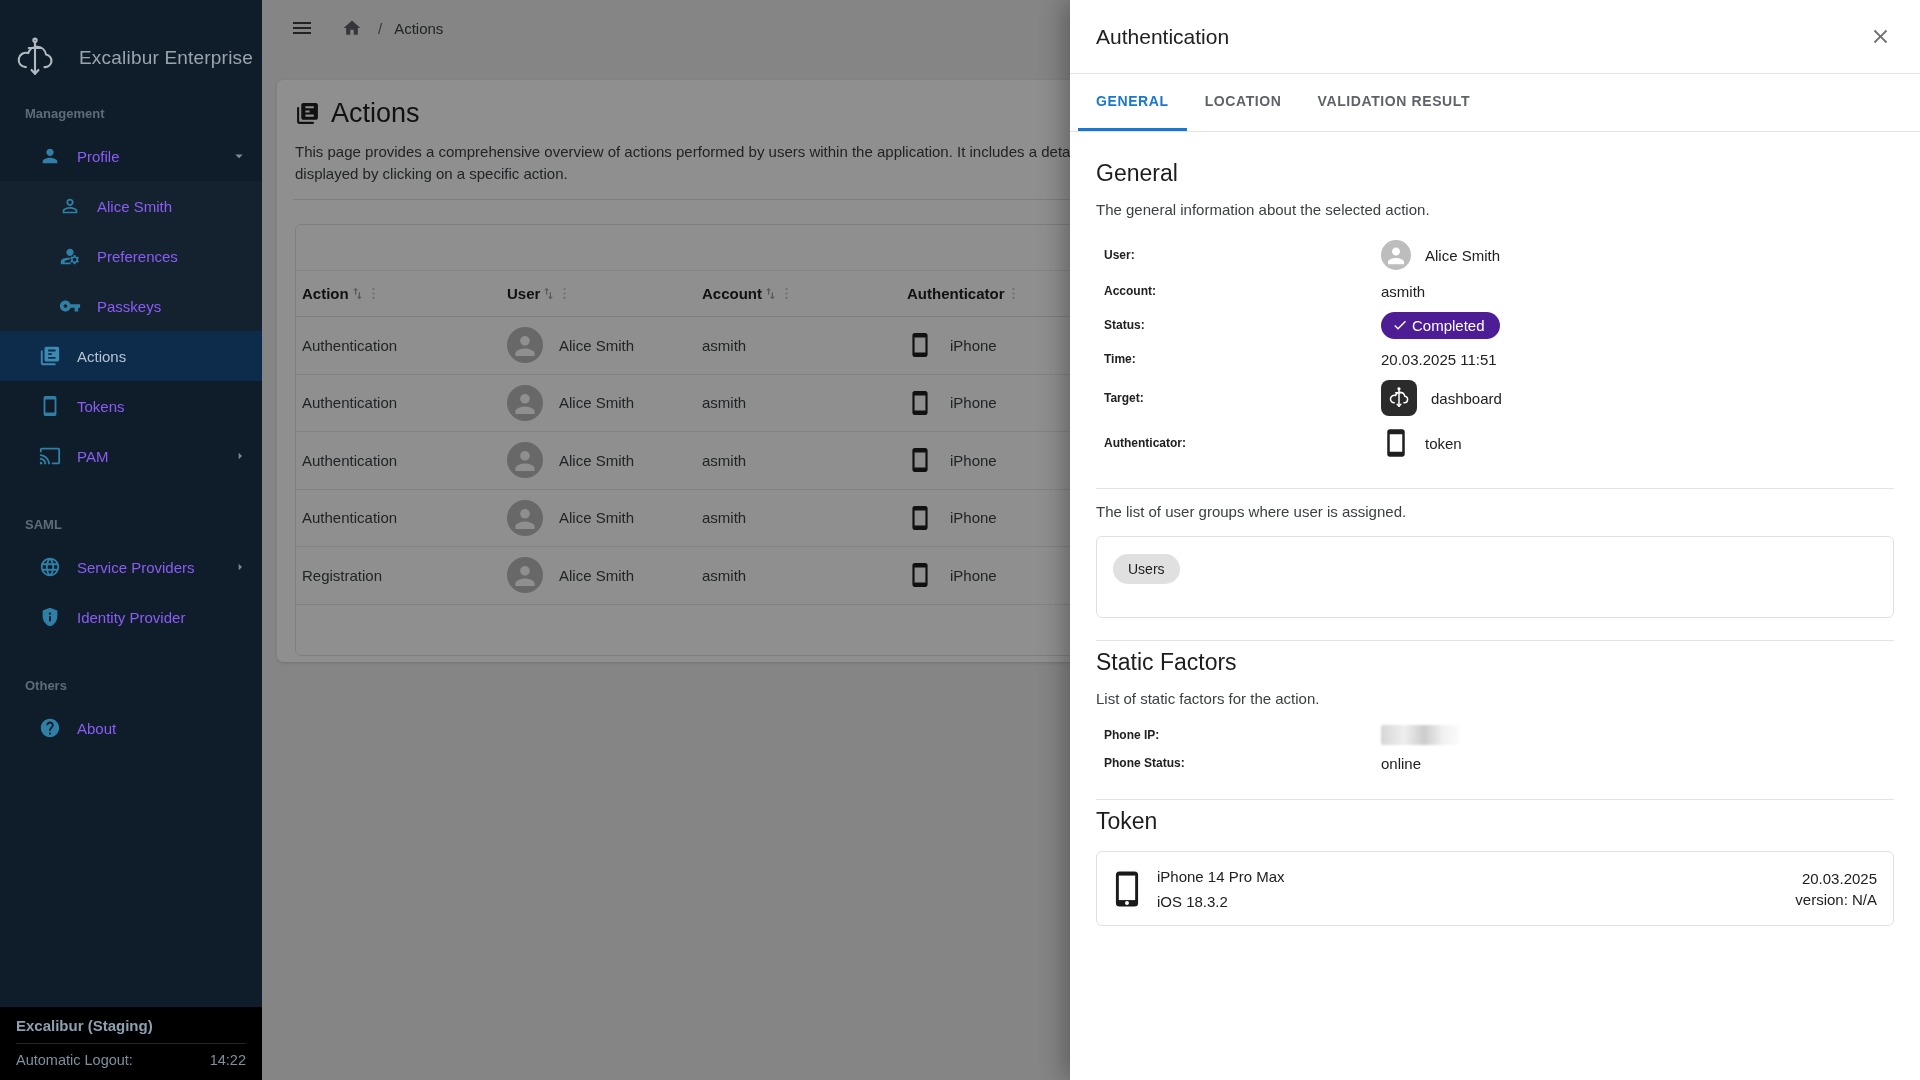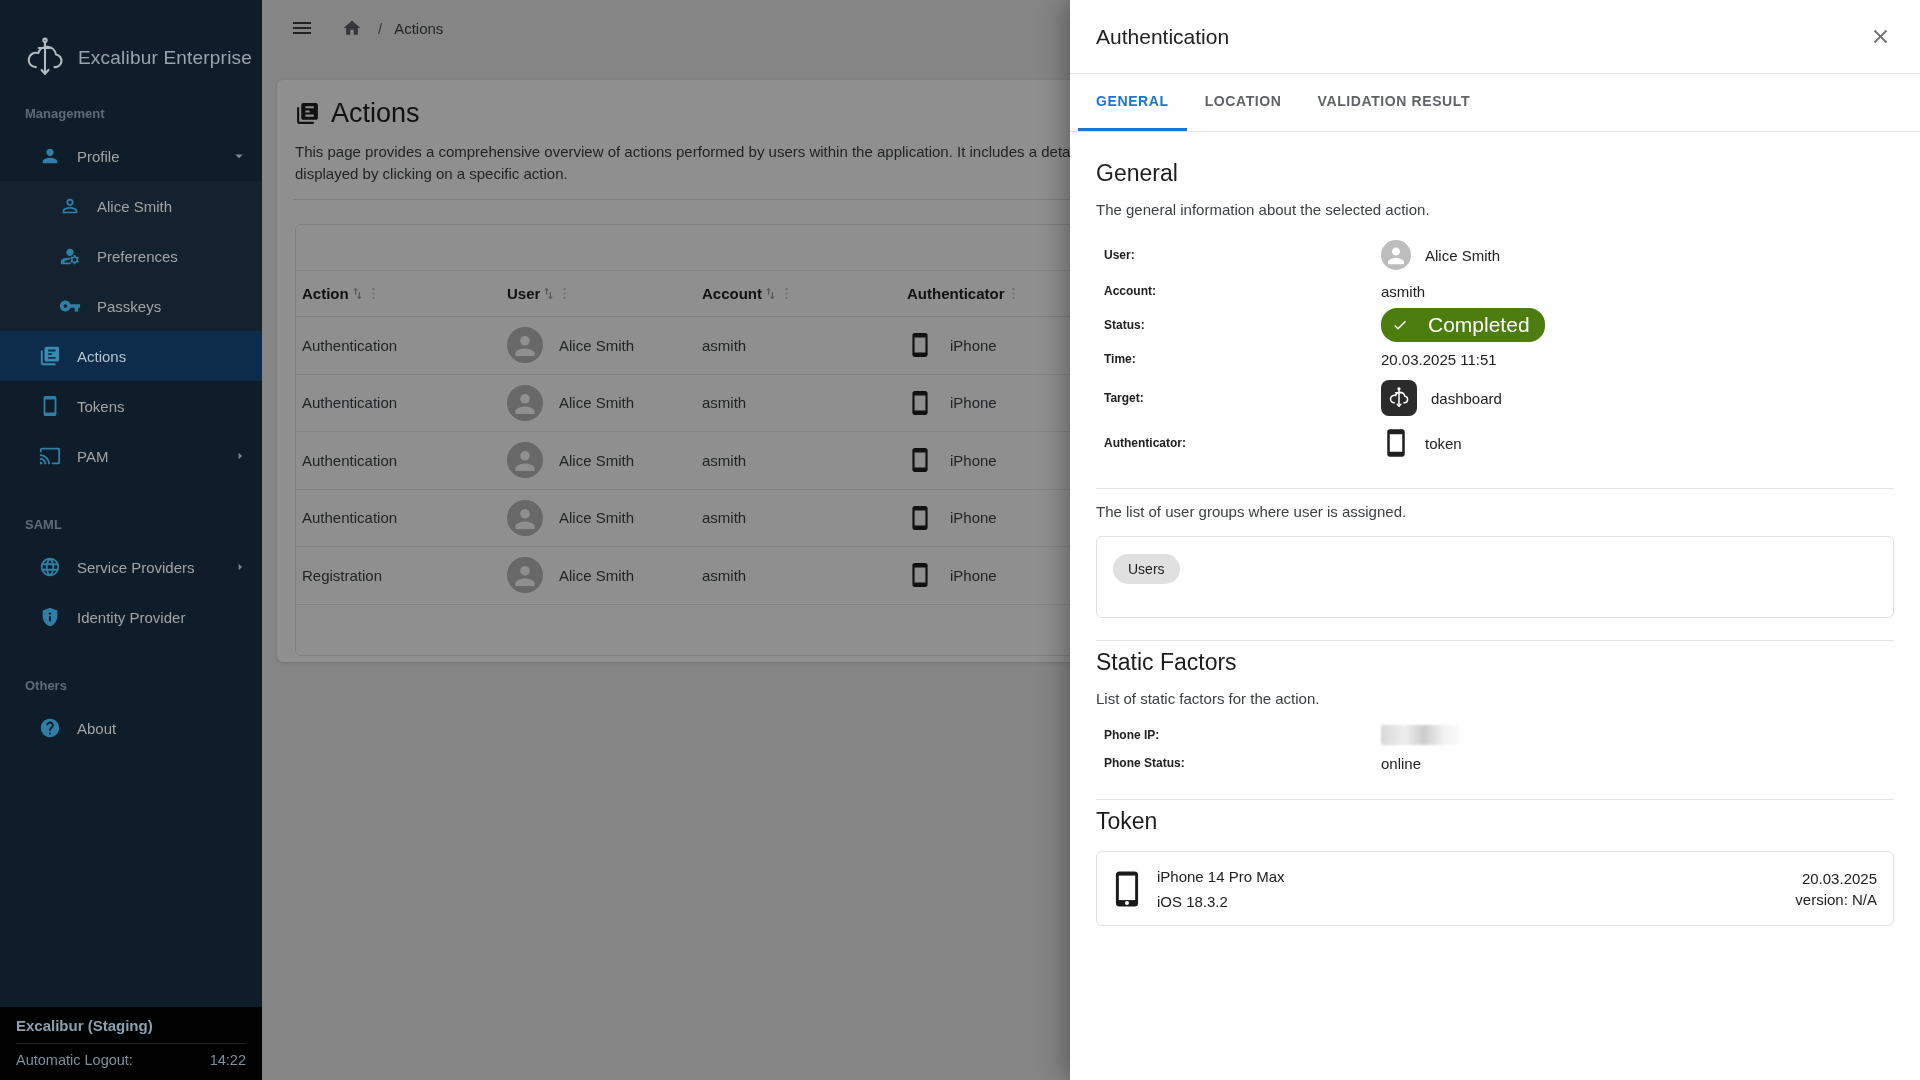--- a/index.html
+++ b/index.html
@@ -2,27 +2,27 @@
 <html><head>
 <meta charset="utf-8">
 <style>
   * { margin:0; padding:0; box-sizing:border-box; }
   html,body { width:1920px; height:1080px; overflow:hidden;
     font-family:"Liberation Sans","DejaVu Sans",sans-serif; background:#ededed; }
 
   
   .sidebar { position:absolute; left:0; top:0; width:262px; height:1080px;
     background:#0f1d2a; z-index:20; display:flex; flex-direction:column; }
-  .logo-row { display:flex; align-items:center; gap:10px; padding:24px 0 0 22px; height:92px; }
+  .logo-row { display:flex; align-items:center; gap:21px; padding:24px 0 0 12px; height:92px; }
   .logo-row svg { flex:0 0 auto; }
   .app-title { font-size:19px; color:#9aa5ae; letter-spacing:.2px; }
   .section-label { padding:14px 24px 10px 25px; font-size:13px; font-weight:bold; color:#5d6c78; }
   .section-label.gap { padding-top:36px; }
   .nav-item { display:flex; align-items:center; height:50px; padding-left:38px; gap:15px;
-    color:#a3a3a3; font-size:15px; cursor:pointer; }
+    color:#8b5cf6; font-size:15px; cursor:pointer; }
   .nav-item .nav-icon { width:24px; height:24px; display:flex; align-items:center; justify-content:center; }
   .nav-item.active { background:#0d2b4a; color:#b7c5d1; }
   .nav-sub { background:rgba(255,255,255,.025); }
   .nav-sub .nav-item { padding-left:58px; }
   .nav-chevron { margin-left:auto; margin-right:14px; display:flex; }
   .side-footer { margin-top:auto; background:#000000; padding:10px 16px 12px 16px; }
   .side-footer .env { font-size:15px; font-weight:bold; color:#8da0af; }
   .side-footer .sep { border-top:1px solid rgba(255,255,255,.14); margin:9px 0 8px 0; }
   .side-footer .logout { display:flex; justify-content:space-between; font-size:14.5px; color:#7e909d; }
 
@@ -64,22 +64,22 @@
     letter-spacing:.6px; color:#5f6368; border:none; background:none; cursor:pointer;
     border-bottom:3px solid transparent; }
   .tab.active { color:#1976d2; border-bottom-color:#1976d2; }
   .drawer-body { padding:20px 26px 0 26px; }
   .sec-h { font-size:23px; font-weight:400; color:#1d1d1d; margin-top:8px; }
   .sec-d { font-size:15px; color:#3c4043; margin-top:14px; }
   .fields { margin-top:18px; }
   .f-row { display:grid; grid-template-columns:285px 1fr; align-items:center; min-height:34px; }
   .f-label { font-size:12px; font-weight:bold; color:#212121; padding-left:8px; }
   .f-value { font-size:15px; color:#212121; display:flex; align-items:center; gap:14px; }
-  .badge { display:inline-flex; align-items:center; gap:20px; background:#4d7c0f; color:#fff;
-    border-radius:16px; padding:5px 15px 5px 11px; font-size:21px; }
+  .badge { display:inline-flex; align-items:center; gap:4px; background:#4c1d95; color:#fff;
+    border-radius:16px; padding:5px 15px 5px 11px; font-size:15px; }
   .app-ic { width:36px; height:36px; border-radius:8px; background:#2b2b2b;
     display:flex; align-items:center; justify-content:center; }
   .hr { border-bottom:1px solid #e3e3e3; margin-top:22px; }
   .groups-box { margin-top:16px; border:1px solid #e0e0e0; border-radius:6px; height:82px;
     padding:17px 16px; }
   .chip { display:inline-block; background:#e0e0e0; color:#212121; font-size:14px;
     border-radius:16px; padding:7px 15px; }
   .redacted { width:78px; height:20px; border-radius:2px; filter:blur(1.2px);
     background:linear-gradient(90deg,#d6d6d6,#efefef 30%,#cccccc 55%,#f2f2f2 80%,#fafafa); }
   .token-card { margin-top:16px; border:1px solid #e0e0e0; border-radius:6px; height:75px;

